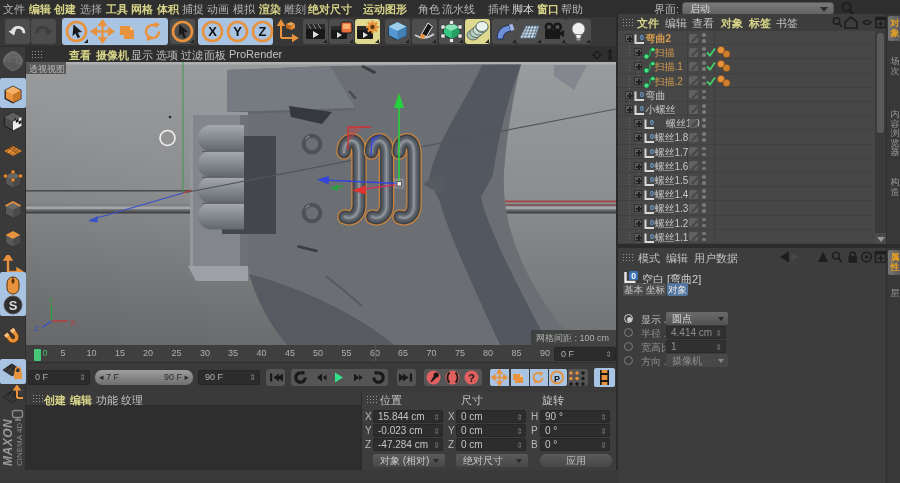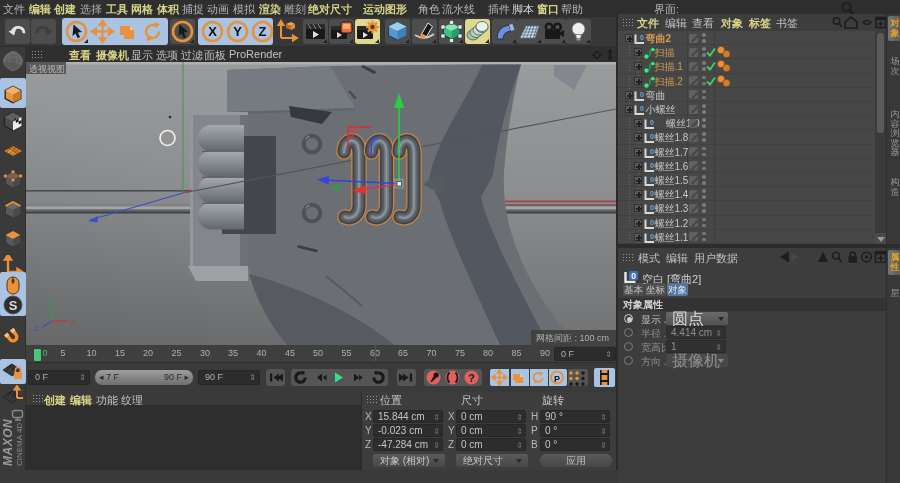--- a/index.html
+++ b/index.html
@@ -58,21 +58,21 @@
 .atab { position:absolute; top:35px; width:21px; height:13px; background:#4e4e4e;
   font-size:9.5px; color:#c8c8c8; text-align:center; line-height:13px; border-radius:2px; }
 .atab.sel { background:#5276a0; color:#e8e8e8; }
 .arow { position:absolute; left:0; width:268px; height:14px; }
 .radio { position:absolute; left:6px; top:2px; width:9px; height:9px; border-radius:50%;
   border:1.5px solid #7e7e7e; }
 .radio.on { border-color:#cdcdcd; }
 .radio.on:after { content:""; position:absolute; left:2px; top:2px; width:5px; height:5px; border-radius:50%; background:#cdcdcd; }
 .alabel { position:absolute; left:23px; top:1px; font-size:10px; color:#c0c0c0; }
 .dd { position:absolute; top:0; height:13px; background:linear-gradient(#6a6a6a,#525252);
-  border-radius:2px; font-size:16px; color:#dadada; line-height:13px; padding-left:6px; }
+  border-radius:2px; font-size:10px; color:#dadada; line-height:13px; padding-left:6px; }
 .ddarr { position:absolute; right:4px; top:4.5px; width:0; height:0;
   border-left:3.5px solid transparent; border-right:3.5px solid transparent; border-top:4.5px solid #2a2a2a; }
 .ain { position:absolute; left:48px; top:0; width:60px; height:13px; background:#313131;
   border:1px solid #2a2a2a; border-radius:2px; font-size:10px; color:#8e8e8e; line-height:11px; padding-left:4px; }
 
 .crow { position:absolute; left:0; width:255px; height:14px; }
 .cl { position:absolute; top:1px; font-size:10px; color:#b8b8b8; }
 .cin { position:absolute; top:0; width:70px; height:13px; background:#2d2d2d; border:1px solid #272727;
   border-radius:2px; font-size:10px; color:#c4c4c4; line-height:11px; padding-left:4px; }
 .cin:after { content:"⇕"; position:absolute; right:2px; top:1px; font-size:8px; color:#777; }
@@ -109,20 +109,21 @@
       <span style="left:284px">雕刻</span>
       <span class="y" style="left:308px">绝对尺寸</span>
       <span class="y" style="left:363px">运动图形</span>
       <span style="left:418px">角色</span>
       <span style="left:442px">流水线</span>
       <span style="left:488px">插件</span>
       <span style="left:512px;color:#d8d8d8">脚本</span>
       <span class="y" style="left:537px">窗口</span>
       <span style="left:561px">帮助</span>
     <span style="left:654px">界面:</span>
+    <div id="iface-dd">启动<div class="arr"></div></div>
     <svg style="position:absolute;left:840px;top:1px" width="15" height="15" viewBox="0 0 15 15">
         <circle cx="6.5" cy="6" r="4" fill="none" stroke="#1e1e1e" stroke-width="2"></circle>
         <line x1="9.5" y1="9" x2="13" y2="13" stroke="#1e1e1e" stroke-width="2.4"></line>
       </svg>
   </div>
 
   <div class="abs" id="toolbar">
 
     <div class="tbtn" style="left:5px">
       <svg width="25" height="25" viewBox="0 0 25 25">
@@ -1116,23 +1117,20 @@
           <path d="M2.5 2v10h10" stroke="#e8e8e8" stroke-width="2.4" fill="none"></path>
           <rect x="6" y="1" width="9" height="9" rx="1.5" fill="#3d71b8"></rect>
           <text x="10.5" y="8.5" font-size="8.5" font-weight="bold" fill="#fff" text-anchor="middle" font-family="Liberation Sans">0</text>
         </svg>
       <span style="position:absolute;left:24px;top:24px;font-size:11px;color:#cecece">空白 [弯曲2]</span>
 
       <div class="atab" style="left:5px">基本</div>
       <div class="atab" style="left:27px">坐标</div>
       <div class="atab sel" style="left:49px">对象</div>
 
-      <div style="position:absolute;left:0;top:50px;width:268px;height:13px;background:#333">
-          <span style="position:absolute;left:5px;top:0;font-size:10px;font-weight:bold;color:#d0d0d0">对象属性</span>
-        </div>
 
       <div class="arow" style="top:64px">
         <span class="radio on"></span>
           <span class="alabel">显示 . .</span>
         <div class="dd" style="left:48px;width:62px">圆点<span class="ddarr"></span></div>
       </div>
       <div class="arow" style="top:78px">
         <span class="radio"></span>
           <span class="alabel" style="color:#909090">半径 . .</span>
         <div class="ain">4.414 cm<span style="position:absolute;right:3px;top:1px;color:#777;font-size:8px">⇕</span></div>

